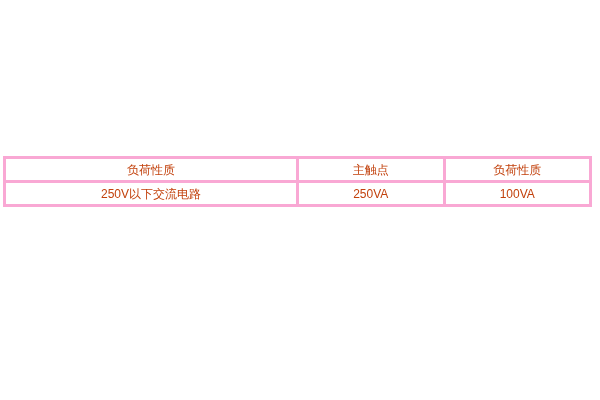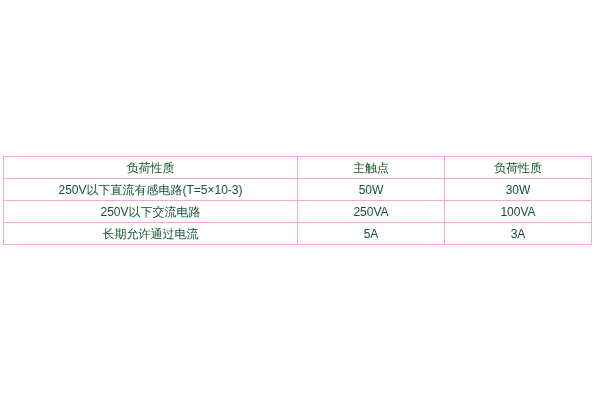--- a/index.html
+++ b/index.html
@@ -20,28 +20,28 @@
     top: 156px;
     width: 589px;
   }
   table.ratings {
     border-collapse: collapse;
     width: 589px;
     table-layout: fixed;
   }
   table.ratings th,
   table.ratings td {
-    border: 1px solid #f9a8d4;
+    border: 3px solid #f9a8d4;
     height: 21px;
     padding: 0 2px;
     text-align: center;
     vertical-align: middle;
     font-size: 12px;
     font-weight: 400;
-    color: #14532d;
+    color: #c2410c;
     line-height: 1;
     white-space: nowrap;
     overflow: hidden;
   }
 </style>
 </head>
 <body>
 
 <div class="table-wrap">
   <table class="ratings">
@@ -52,29 +52,19 @@
     </colgroup>
     <thead>
       <tr>
         <th>负荷性质</th>
         <th>主触点</th>
         <th>负荷性质</th>
       </tr>
     </thead>
     <tbody>
       <tr>
-        <td>250V以下直流有感电路(T=5×10-3)</td>
-        <td>50W</td>
-        <td>30W</td>
-      </tr>
-      <tr>
         <td>250V以下交流电路</td>
         <td>250VA</td>
         <td>100VA</td>
-      </tr>
-      <tr>
-        <td>长期允许通过电流</td>
-        <td>5A</td>
-        <td>3A</td>
       </tr>
     </tbody>
   </table>
 </div>
 
 </body></html>

